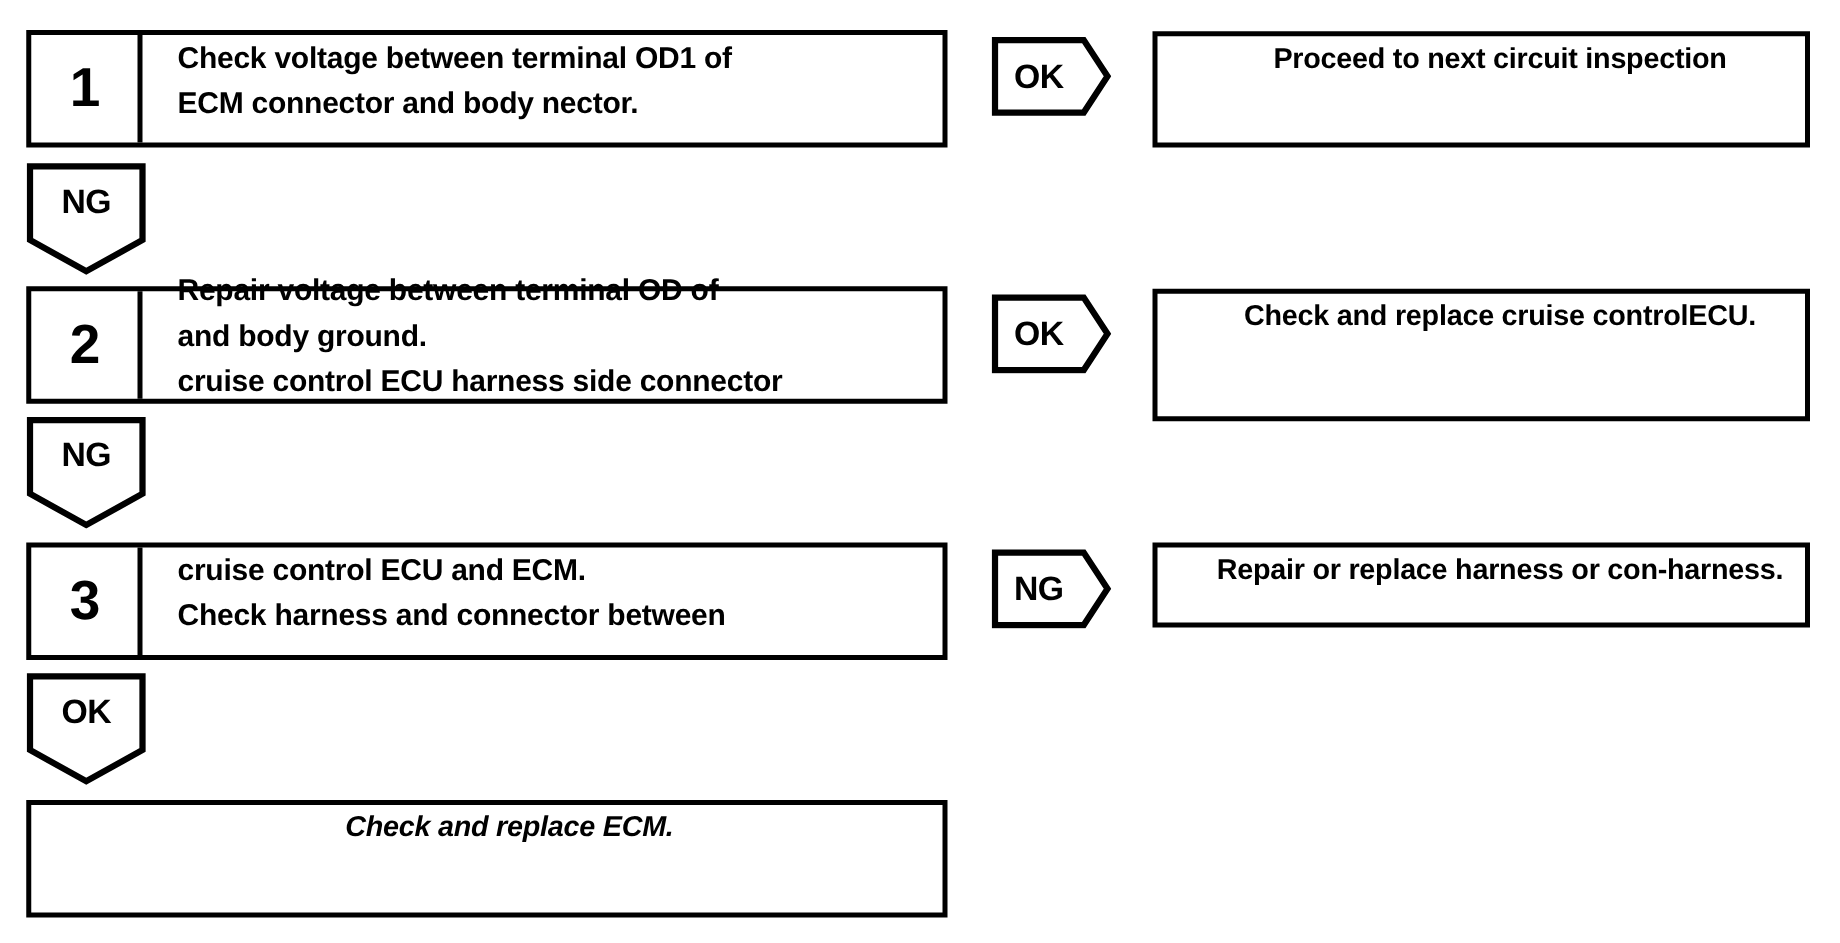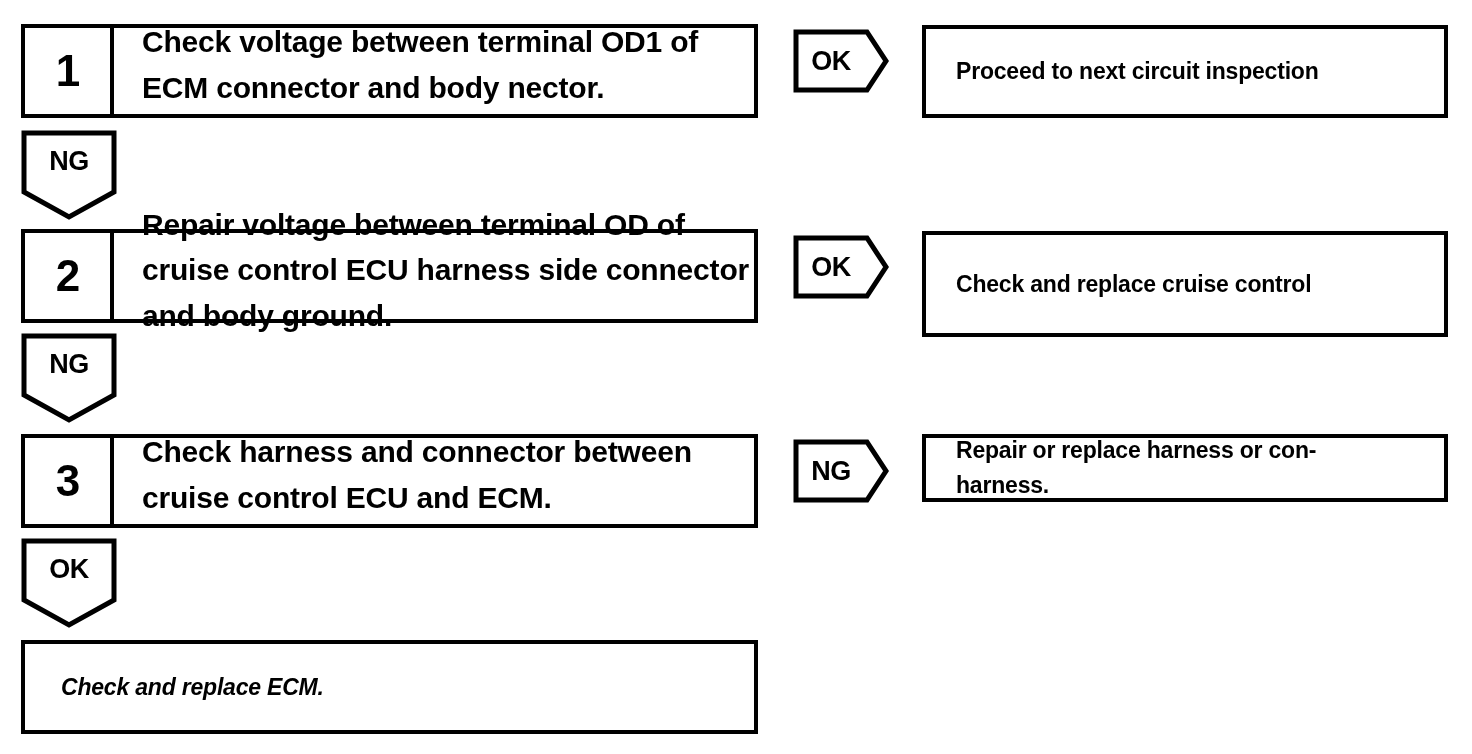--- a/index.html
+++ b/index.html
@@ -44,35 +44,35 @@
     line-height: 1;
     letter-spacing: -1px;
   }
   .step-text {
     box-sizing: border-box;
     flex: 1 1 auto;
     display: flex;
     flex-direction: column;
     justify-content: center;
     padding: 0 0 12px 28px;
-    font-size: 30px;
+    font-size: 24px;
     font-weight: bold;
     line-height: 1.52;
     letter-spacing: -0.2px;
   }
   .step-text .ln { white-space: pre; display: block; }
 
   
   .plain-box {
     position: absolute;
     box-sizing: border-box;
     border: 4px solid #000;
     background: #fff;
     display: flex;
-    flex-direction: column;
+    flex-direction: row;
     justify-content: center;
     padding: 0 0 0 30px;
     font-size: 23px;
     font-weight: bold;
     line-height: 1.52;
     letter-spacing: -0.2px;
   }
   .plain-box .ln { white-space: pre; display: block; }
 
   
@@ -144,48 +144,49 @@
     <svg viewBox="0 0 96 90" preserveAspectRatio="none" aria-hidden="true">
       <polygon points="3,3 93,3 93,62 48,87 3,62" fill="#ffffff" stroke="#000000" stroke-width="5" stroke-linejoin="miter"></polygon>
     </svg>
     <div class="conn-label">NG</div>
   </div>
 
   <div class="step-box" style="left:21px; top:229px; width:737px; height:94px;">
     <div class="step-num">2</div>
     <div class="step-text">
       <span class="ln">Repair voltage between terminal OD of</span>
+      <span class="ln">and body ground.</span>
       <span class="ln">cruise control ECU harness side connector</span>
-      <span class="ln">and body ground.</span>
     </div>
   </div>
 
   <div class="right-conn" style="left:793px; top:235px;">
     <svg viewBox="0 0 96 64" preserveAspectRatio="none" aria-hidden="true">
       <polygon points="3,3 74,3 93,32 74,61 3,61" fill="#ffffff" stroke="#000000" stroke-width="5" stroke-linejoin="miter"></polygon>
     </svg>
     <div class="conn-label">OK</div>
   </div>
 
   <div class="plain-box" style="left:922px; top:231px; width:526px; height:106px;">
     <span class="ln">Check and replace cruise control</span>
+    <span class="ln">ECU.</span>
   </div>
 
   <div class="down-conn" style="left:21px; top:333px;">
     <svg viewBox="0 0 96 90" preserveAspectRatio="none" aria-hidden="true">
       <polygon points="3,3 93,3 93,62 48,87 3,62" fill="#ffffff" stroke="#000000" stroke-width="5" stroke-linejoin="miter"></polygon>
     </svg>
     <div class="conn-label">NG</div>
   </div>
 
   <div class="step-box" style="left:21px; top:434px; width:737px; height:94px;">
     <div class="step-num">3</div>
     <div class="step-text">
+      <span class="ln">cruise control ECU and ECM.</span>
       <span class="ln">Check harness and connector between</span>
-      <span class="ln">cruise control ECU and ECM.</span>
     </div>
   </div>
 
   <div class="right-conn" style="left:793px; top:439px;">
     <svg viewBox="0 0 96 64" preserveAspectRatio="none" aria-hidden="true">
       <polygon points="3,3 74,3 93,32 74,61 3,61" fill="#ffffff" stroke="#000000" stroke-width="5" stroke-linejoin="miter"></polygon>
     </svg>
     <div class="conn-label">NG</div>
   </div>
 

